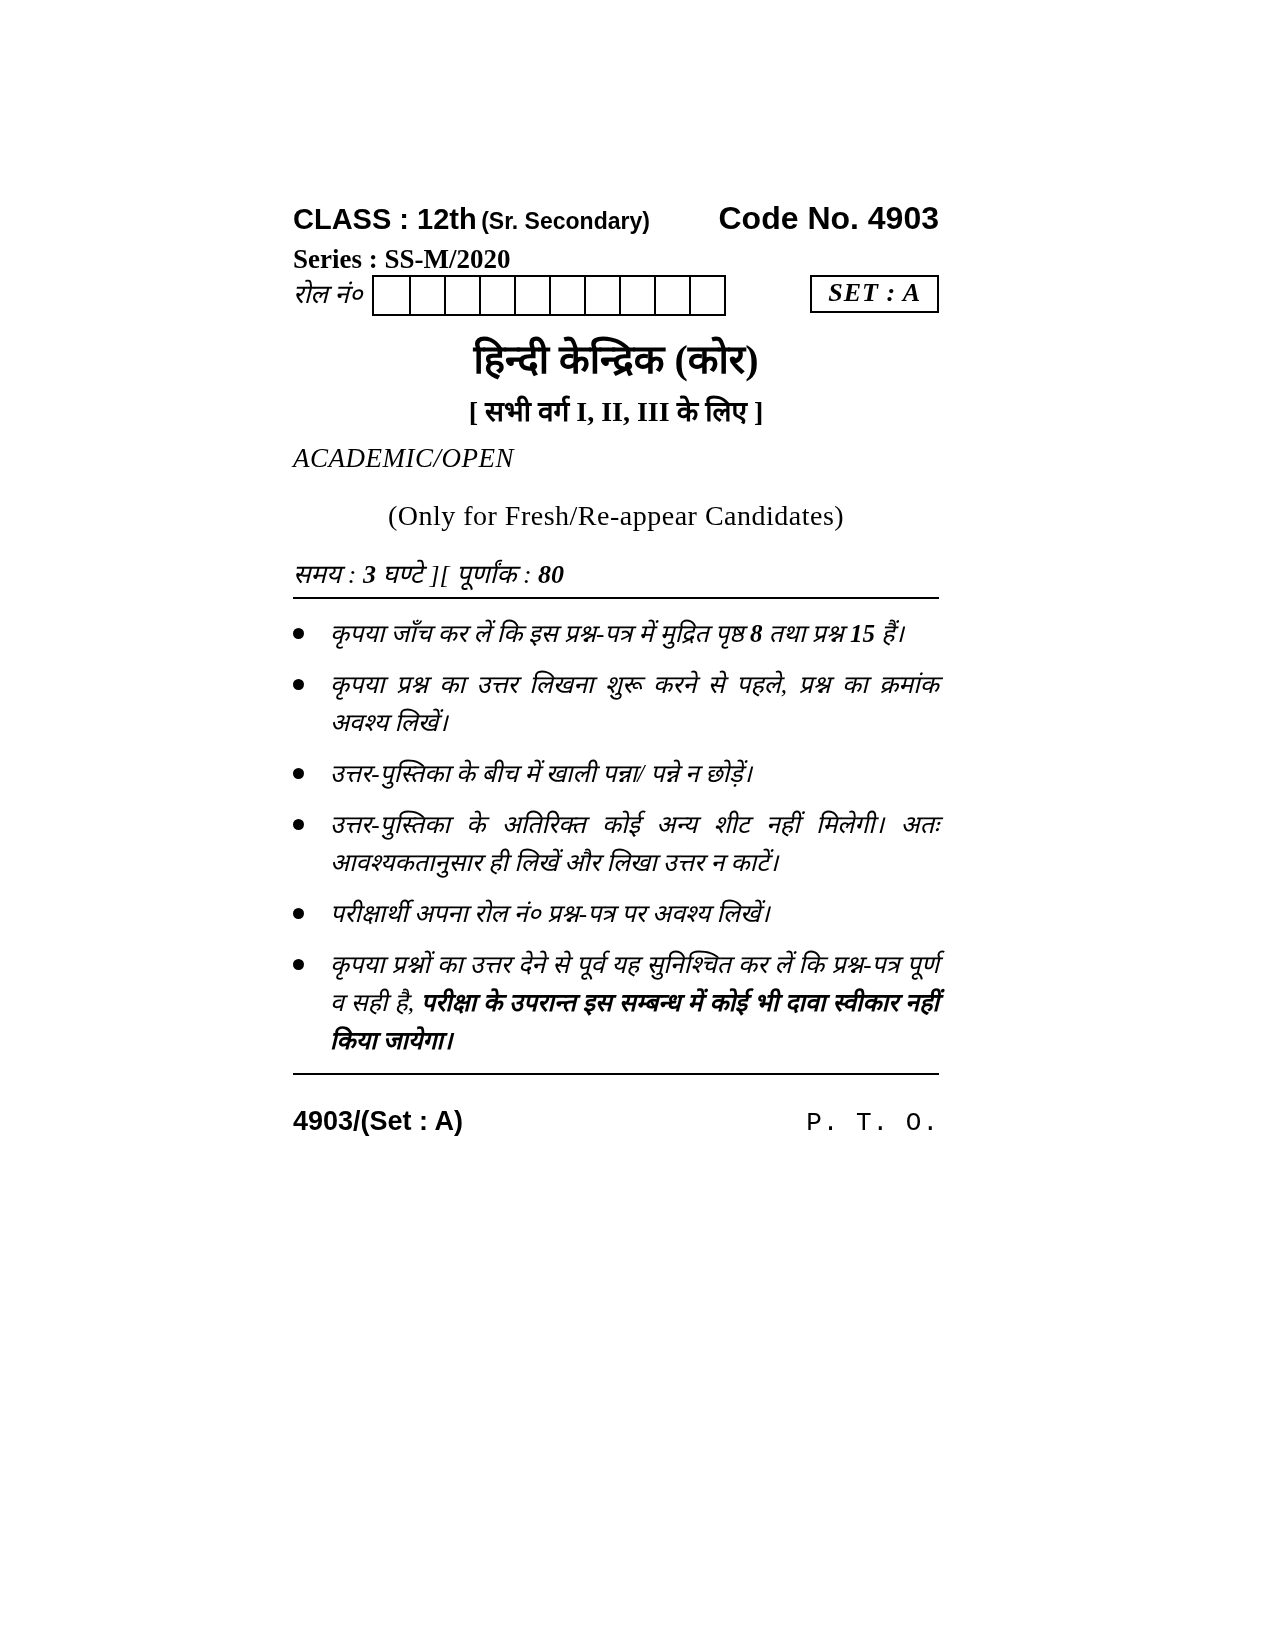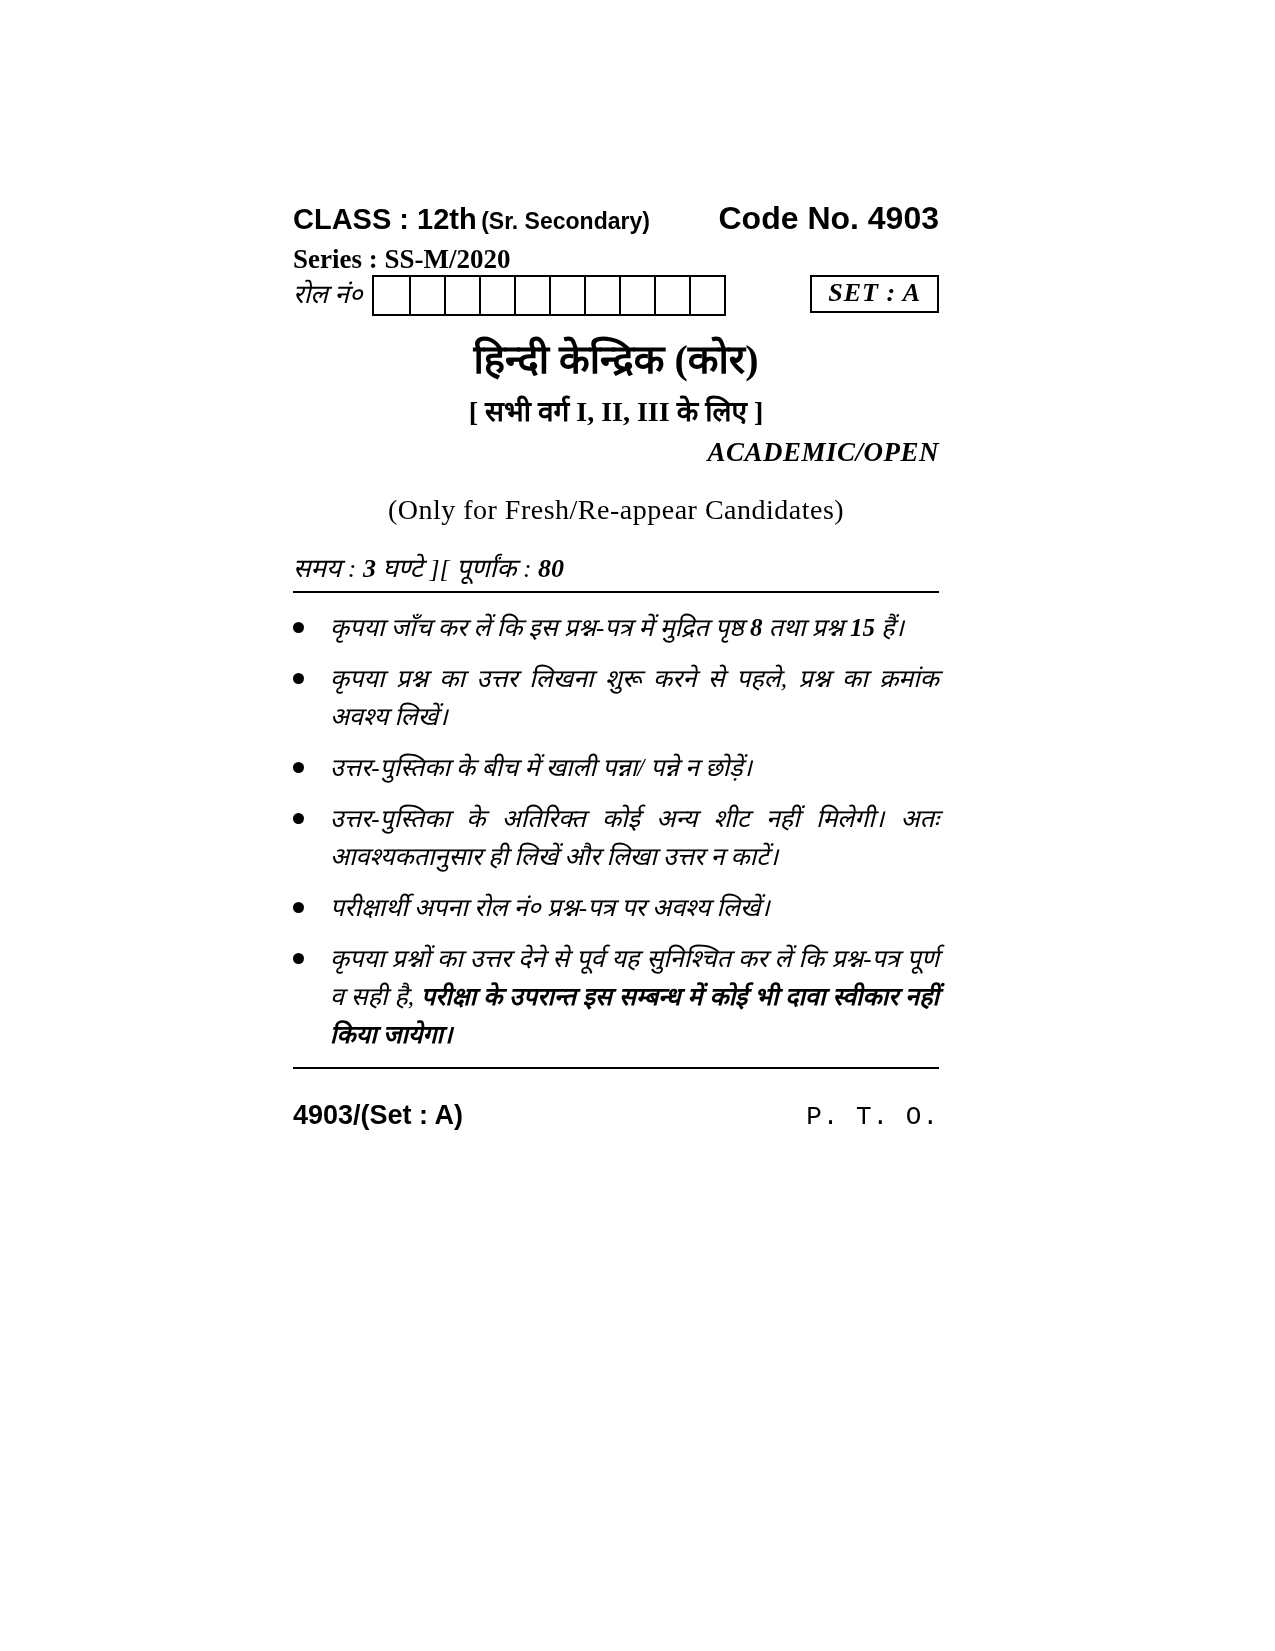--- a/index.html
+++ b/index.html
@@ -37,21 +37,21 @@
     border:2.5px solid #000;
     padding:1px 16px 3px 16px;
     font-family:"Liberation Serif", serif;
     font-weight:bold; font-style:italic;
     font-size:26px; letter-spacing:1px;
   }
 
   
   .title-main { margin-top:16px; text-align:center; font-family:"Liberation Serif", serif; font-weight:bold; font-size:40px; line-height:1.25; }
   .title-groups { margin-top:6px; text-align:center; font-family:"Liberation Serif", serif; font-weight:bold; font-size:28px; }
-  .title-stream { margin-top:8px; text-align:right; font-family:"Liberation Serif", serif; font-weight:bold; font-style:italic; font-size:27px; letter-spacing:0.5px; }
+  .title-stream { margin-top:14px; text-align:left; font-family:"Liberation Serif", serif; font-weight:normal; font-style:italic; font-size:27px; letter-spacing:0.5px; }
   .title-candidates { margin-top:26px; text-align:center; font-family:"Liberation Serif", serif; font-size:28px; letter-spacing:0.5px; }
 
   
   .meta-row { margin-top:23px; display:flex; justify-content:flex-start; align-items:baseline;
               font-family:"Liberation Serif", serif; font-style:italic; font-size:26px; }
   .meta-row .b { font-weight:bold; }
   .rule-top { border-top:2px solid #000; margin-top:6px; }
 
   
   .instructions { list-style:none; margin-top:16px; }

